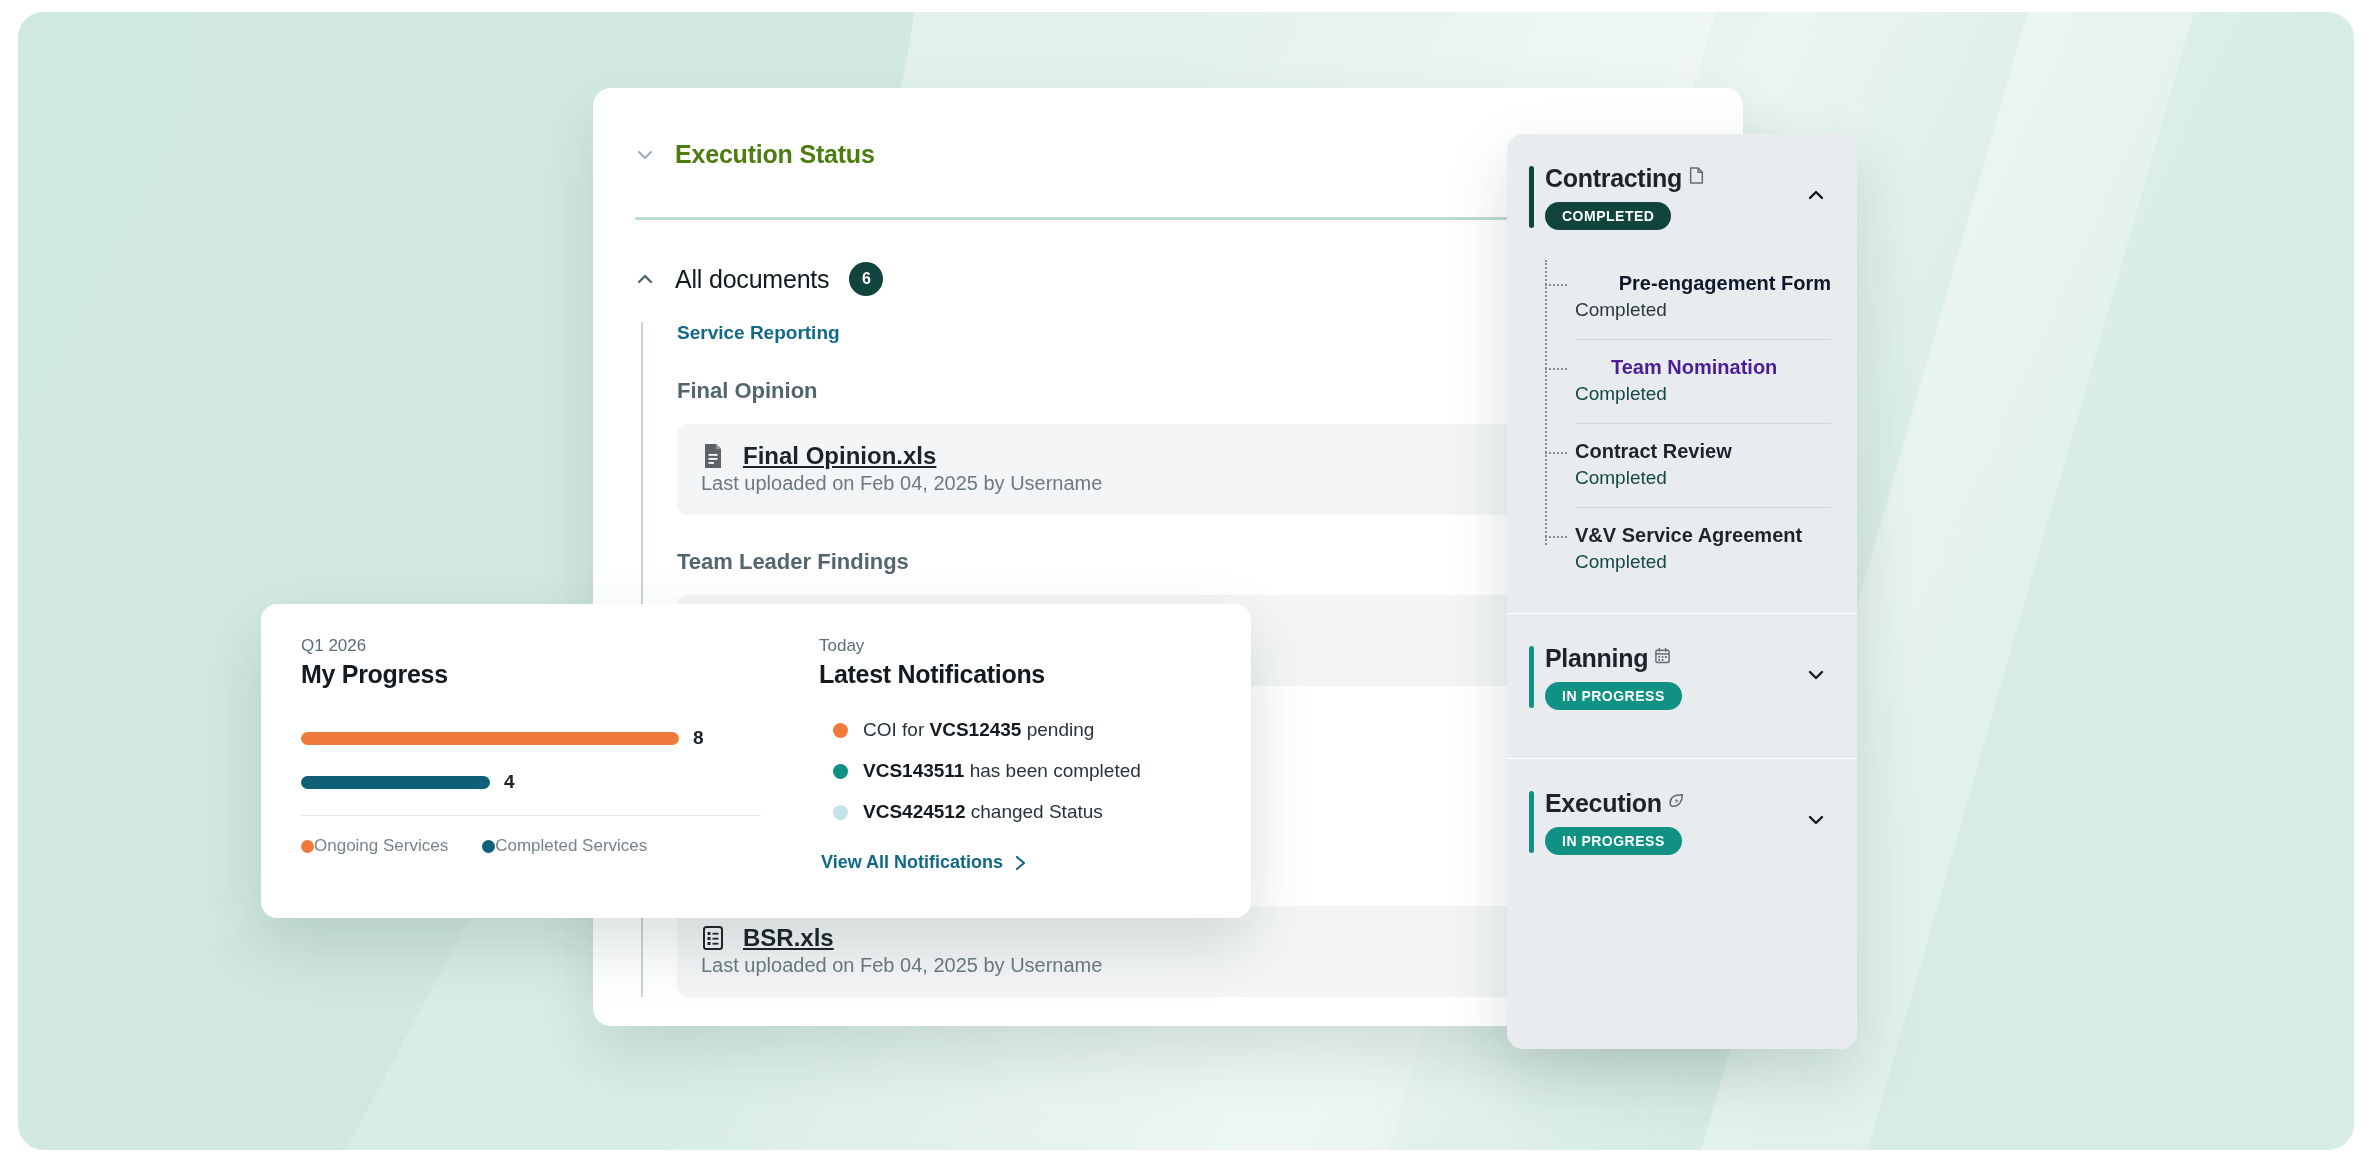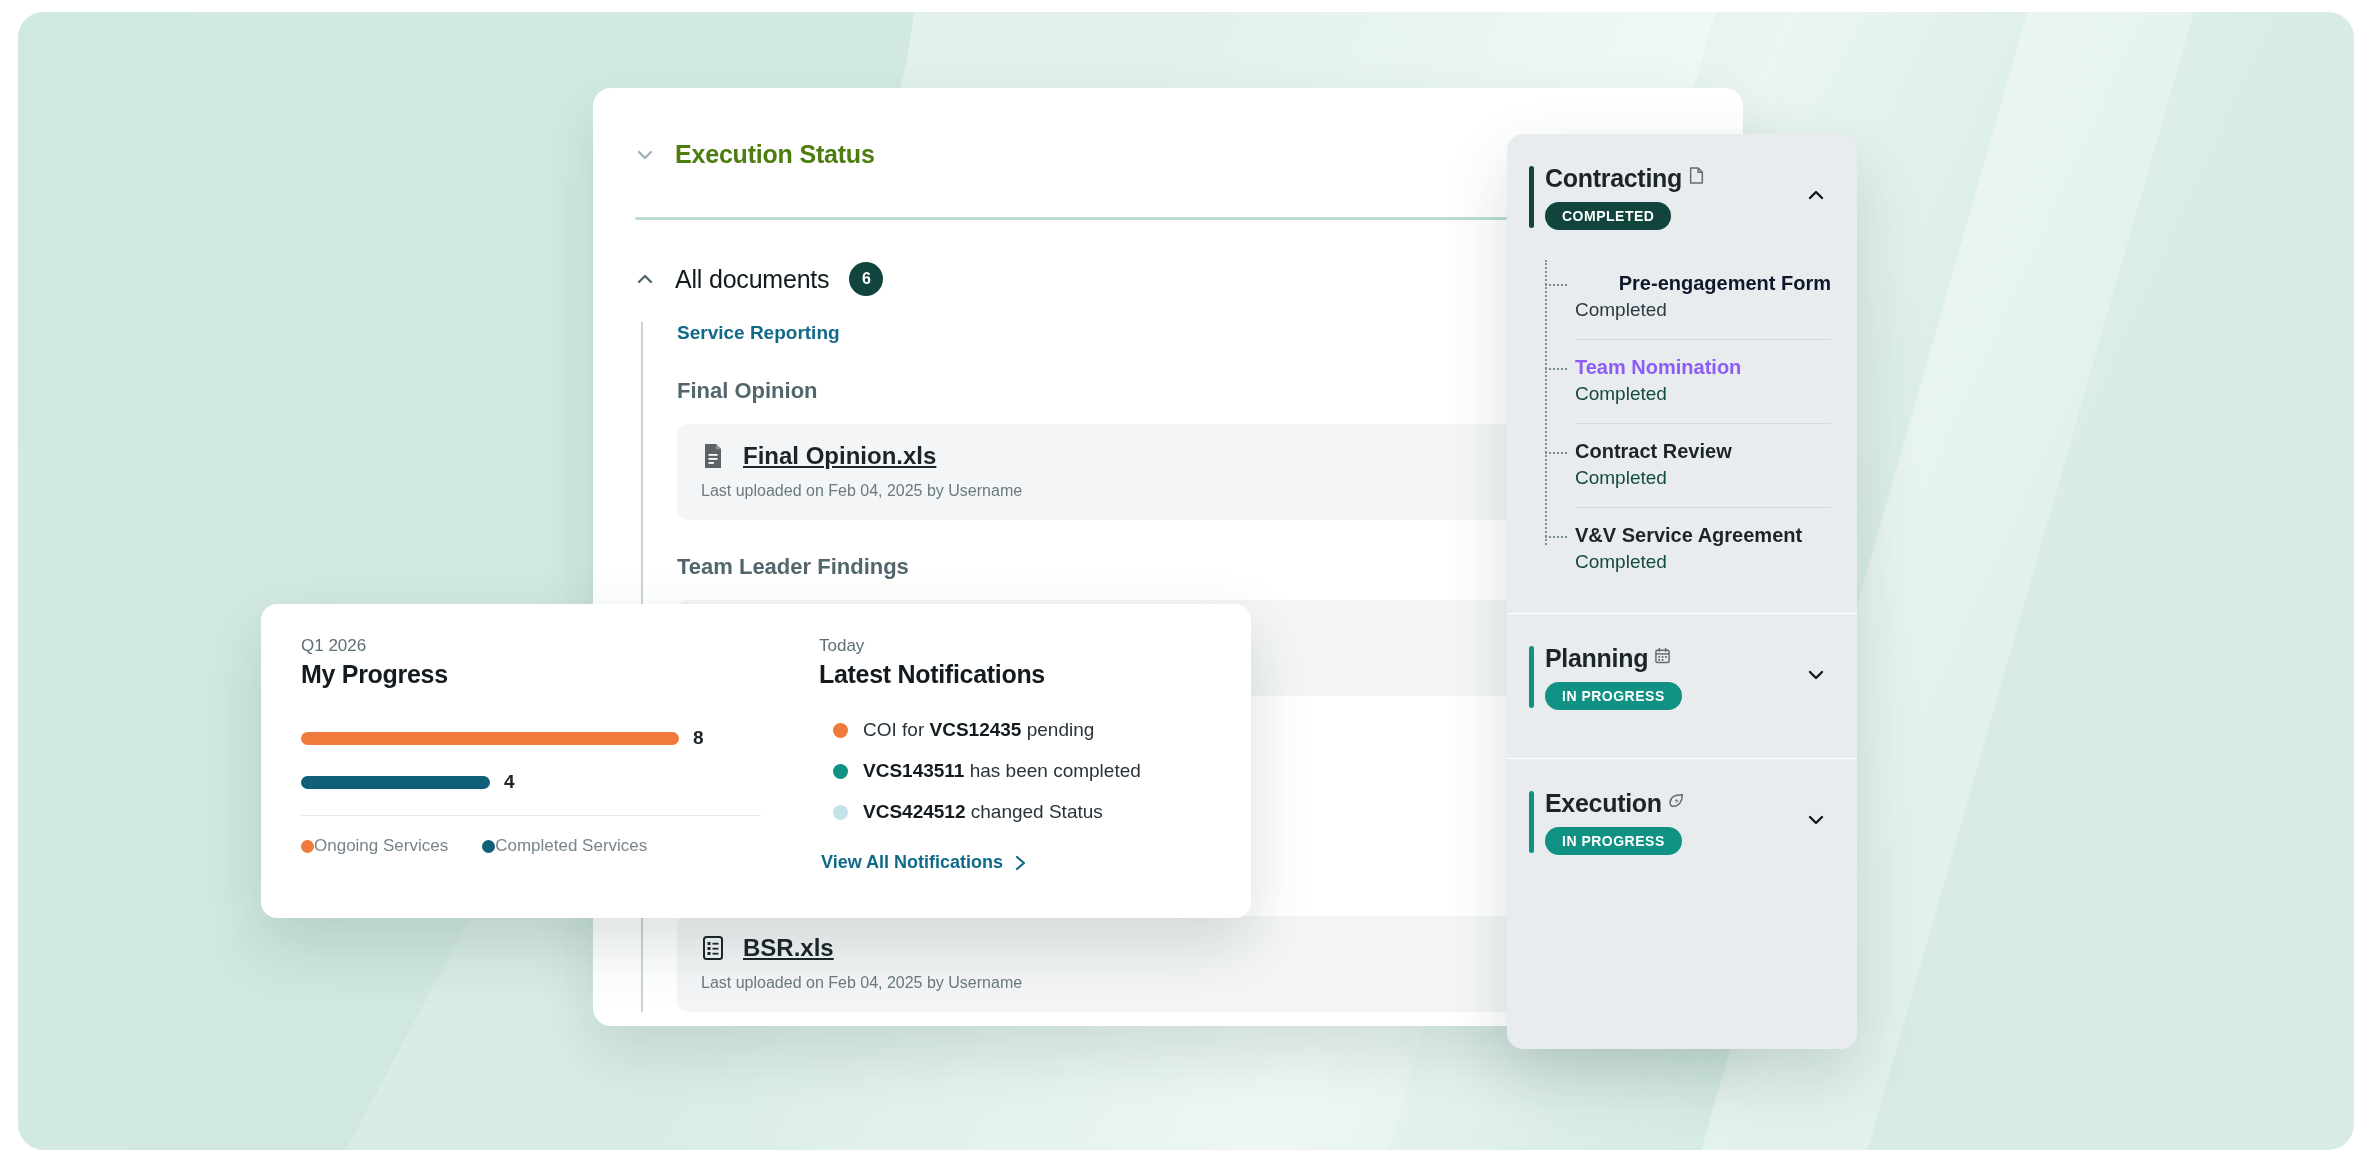--- a/index.html
+++ b/index.html
@@ -166,23 +166,23 @@
     gap: 18px;
   }
   .doc-icon { width: 24px; height: 26px; flex: none; display:block; }
   .doc-name {
     font-size: 24px;
     font-weight: bold;
     color: #1b2429;
     text-decoration: underline;
   }
   .doc-sub {
-    font-size: 16px;
+    font-size: 20px;
     color: #6a7a80;
-    margin-top: 12px;
+    margin-top: 2px;
   }
   .edit-btn {
     position: absolute;
     right: 26px;
     top: 50%;
     transform: translateY(-50%);
     width: 26px; height: 26px;
   }
 
   
@@ -542,21 +542,21 @@
         <path d="M5 14 L11 8 L17 14" fill="none" stroke="#111a1e" stroke-width="2.4" stroke-linecap="round" stroke-linejoin="round"></path>
       </svg>
     </div>
 
     <div class="timeline">
       <div class="step">
         <div class="step-name" id="sn0" style="color: #0f172a; text-align: right;">Pre-engagement Form</div>
         <div class="step-status" id="ss0" style="color: rgb(43, 58, 66);">Completed</div>
       </div>
       <div class="step">
-        <div class="step-name" id="sn2" style="color: #8b5cf6;">Team Nomination</div>
+        <div class="step-name" id="sn2" style="color: #4c1d95; margin-left: 36px;">Team Nomination</div>
         <div class="step-status" id="ss2" style="color: rgb(20, 74, 65);">Completed</div>
       </div>
       <div class="step">
         <div class="step-name" id="sn3" style="color: rgb(27, 36, 41);">Contract Review</div>
         <div class="step-status" id="ss3" style="color: rgb(20, 74, 65);">Completed</div>
       </div>
       <div class="step">
         <div class="step-name" id="sn4" style="color: rgb(27, 36, 41);">V&amp;V Service Agreement</div>
         <div class="step-status" id="ss4" style="color: rgb(20, 74, 65);">Completed</div>
       </div>

